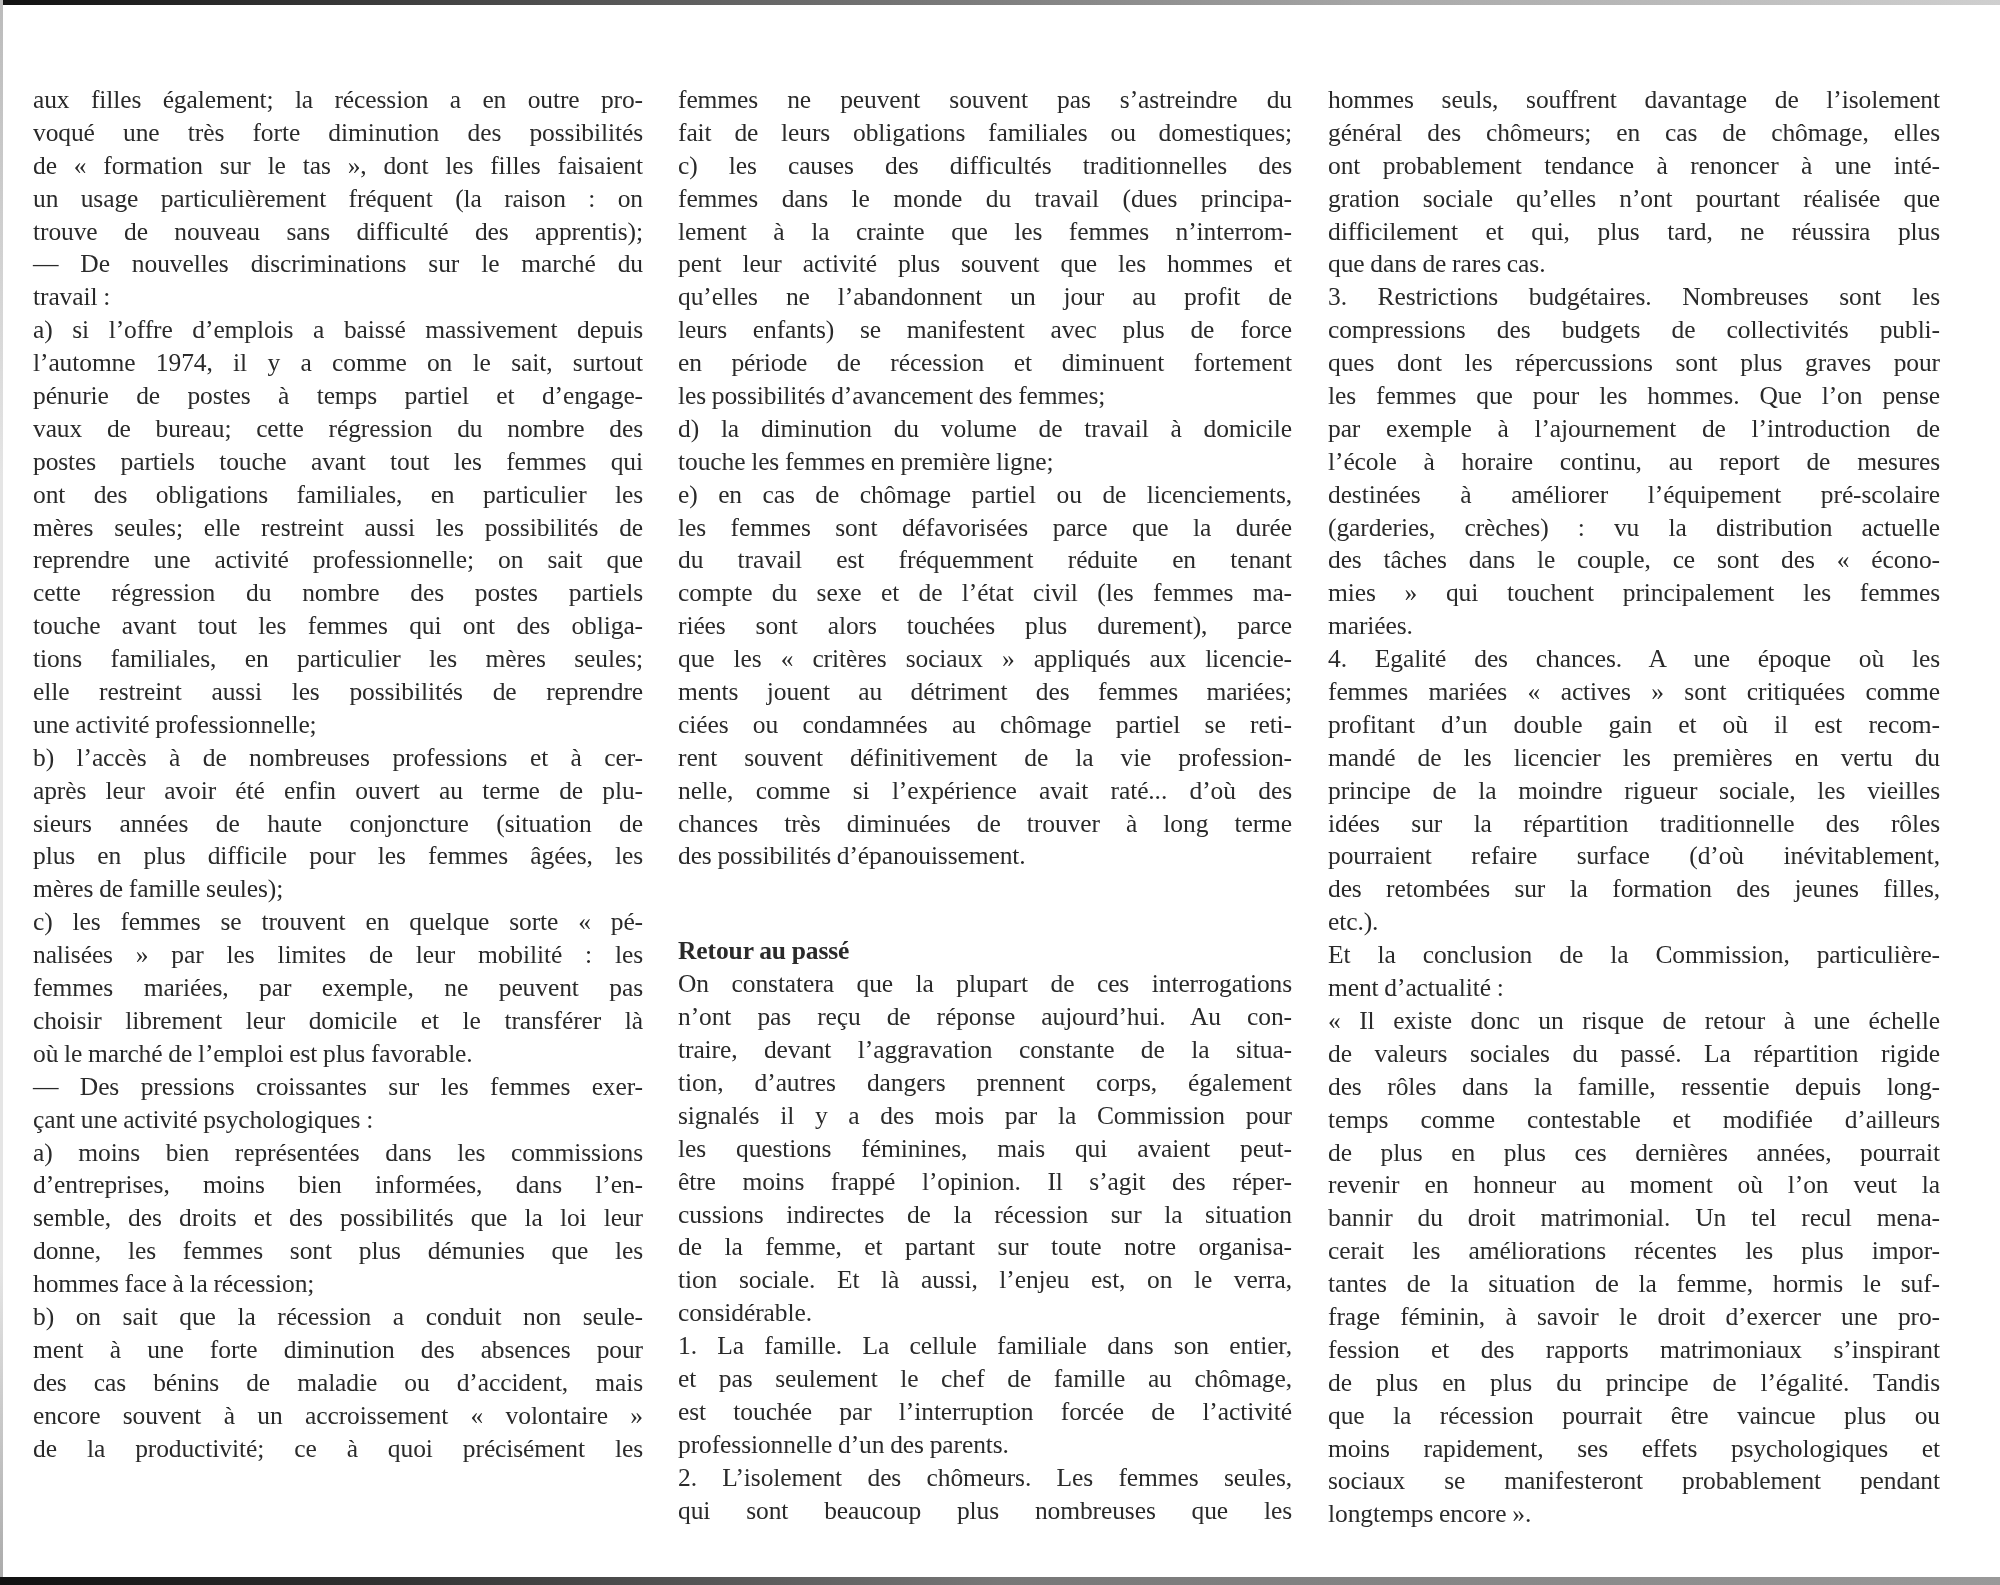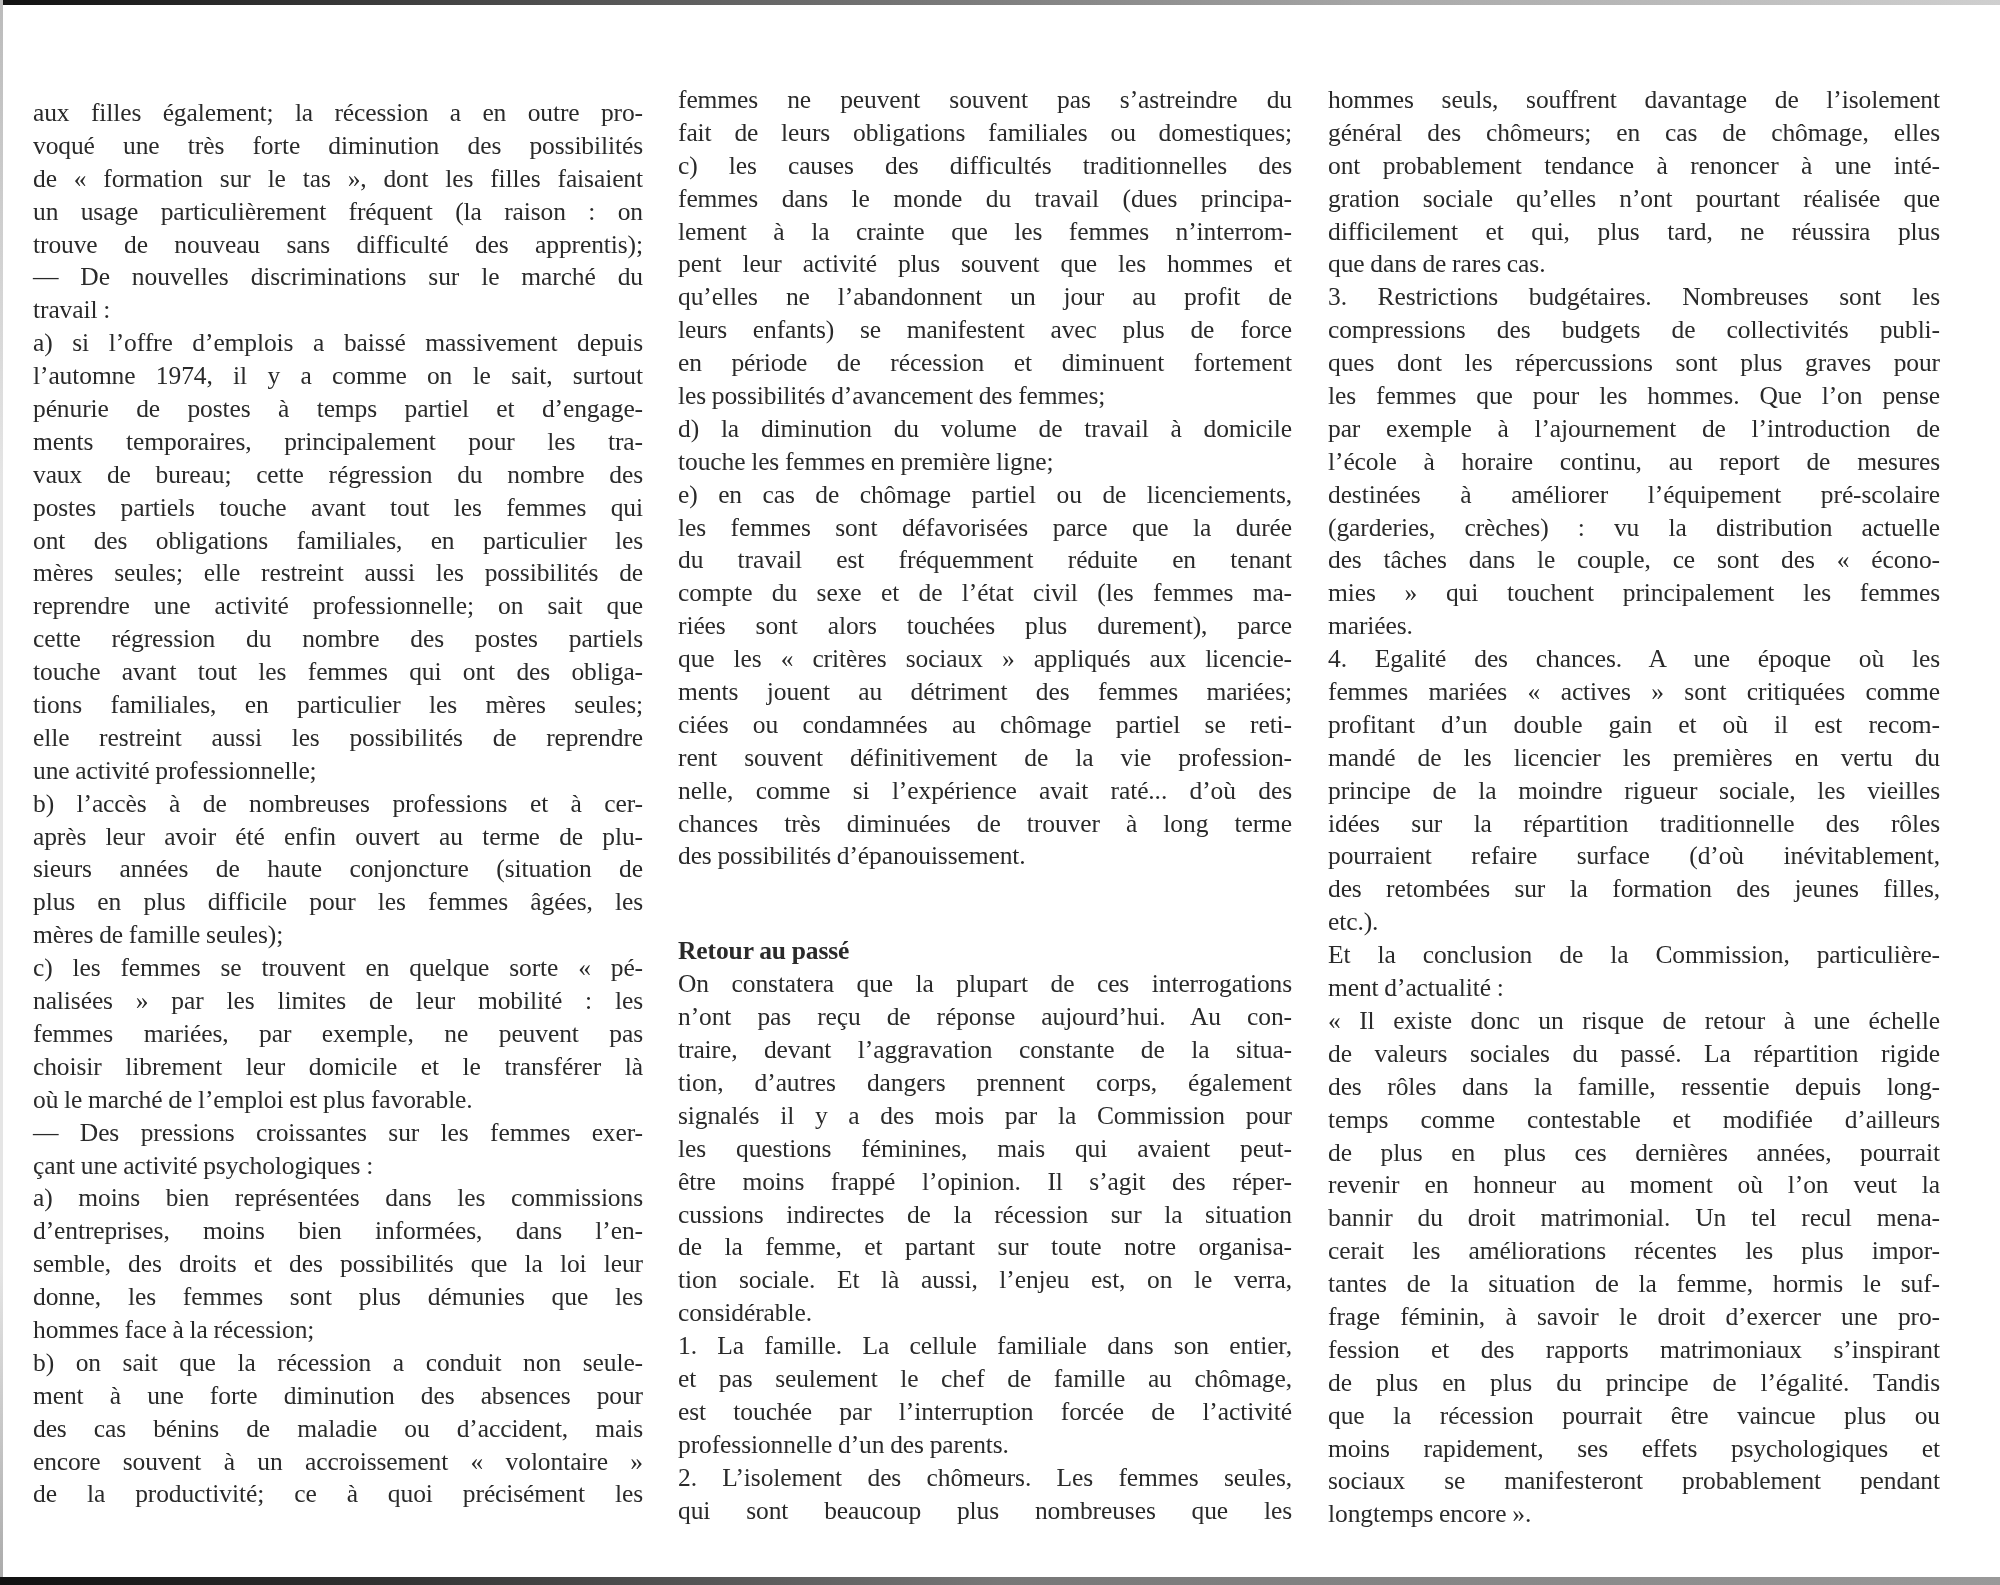--- a/index.html
+++ b/index.html
@@ -30,21 +30,21 @@
     .scan-edge-left {
       position: absolute;
       left: 0; top: 0;
       width: 3px; height: 1585px;
       background: linear-gradient(to bottom, #bbb, #e5e5e5 30%, #e5e5e5 80%, #aaa);
     }
     .column {
       position: absolute;
       top: 84px;
     }
-    #col-1 { left: 33px;  width: 610px; margin-top: 13px; }
+    #col-1 { left: 33px;  width: 610px; }
     #col-2 { left: 678px; width: 614px; }
     #col-3 { left: 1328px; width: 612px; }
     .line {
       display: block;
       height: 32.9px;
       line-height: 32.9px;
       font-size: 25.5px;
       white-space: nowrap;
       text-align: justify;
       text-align-last: justify;
@@ -76,21 +76,20 @@
     <span class="line">aux filles également; la récession a en outre pro-</span>
     <span class="line">voqué une très forte diminution des possibilités</span>
     <span class="line">de « formation sur le tas », dont les filles faisaient</span>
     <span class="line">un usage particulièrement fréquent (la raison : on</span>
     <span class="line">trouve de nouveau sans difficulté des apprentis);</span>
     <span class="line italic">— De nouvelles discriminations sur le marché du</span>
     <span class="line italic last">travail :</span>
     <span class="line">a) si l’offre d’emplois a baissé massivement depuis</span>
     <span class="line">l’automne 1974, il y a comme on le sait, surtout</span>
     <span class="line">pénurie de postes à temps partiel et d’engage-</span>
-    <span class="line">ments temporaires, principalement pour les tra-</span>
     <span class="line">vaux de bureau; cette régression du nombre des</span>
     <span class="line">postes partiels touche avant tout les femmes qui</span>
     <span class="line">ont des obligations familiales, en particulier les</span>
     <span class="line">mères seules; elle restreint aussi les possibilités de</span>
     <span class="line">reprendre une activité professionnelle; on sait que</span>
     <span class="line">cette régression du nombre des postes partiels</span>
     <span class="line">touche avant tout les femmes qui ont des obliga-</span>
     <span class="line">tions familiales, en particulier les mères seules;</span>
     <span class="line">elle restreint aussi les possibilités de reprendre</span>
     <span class="line last">une activité professionnelle;</span>

